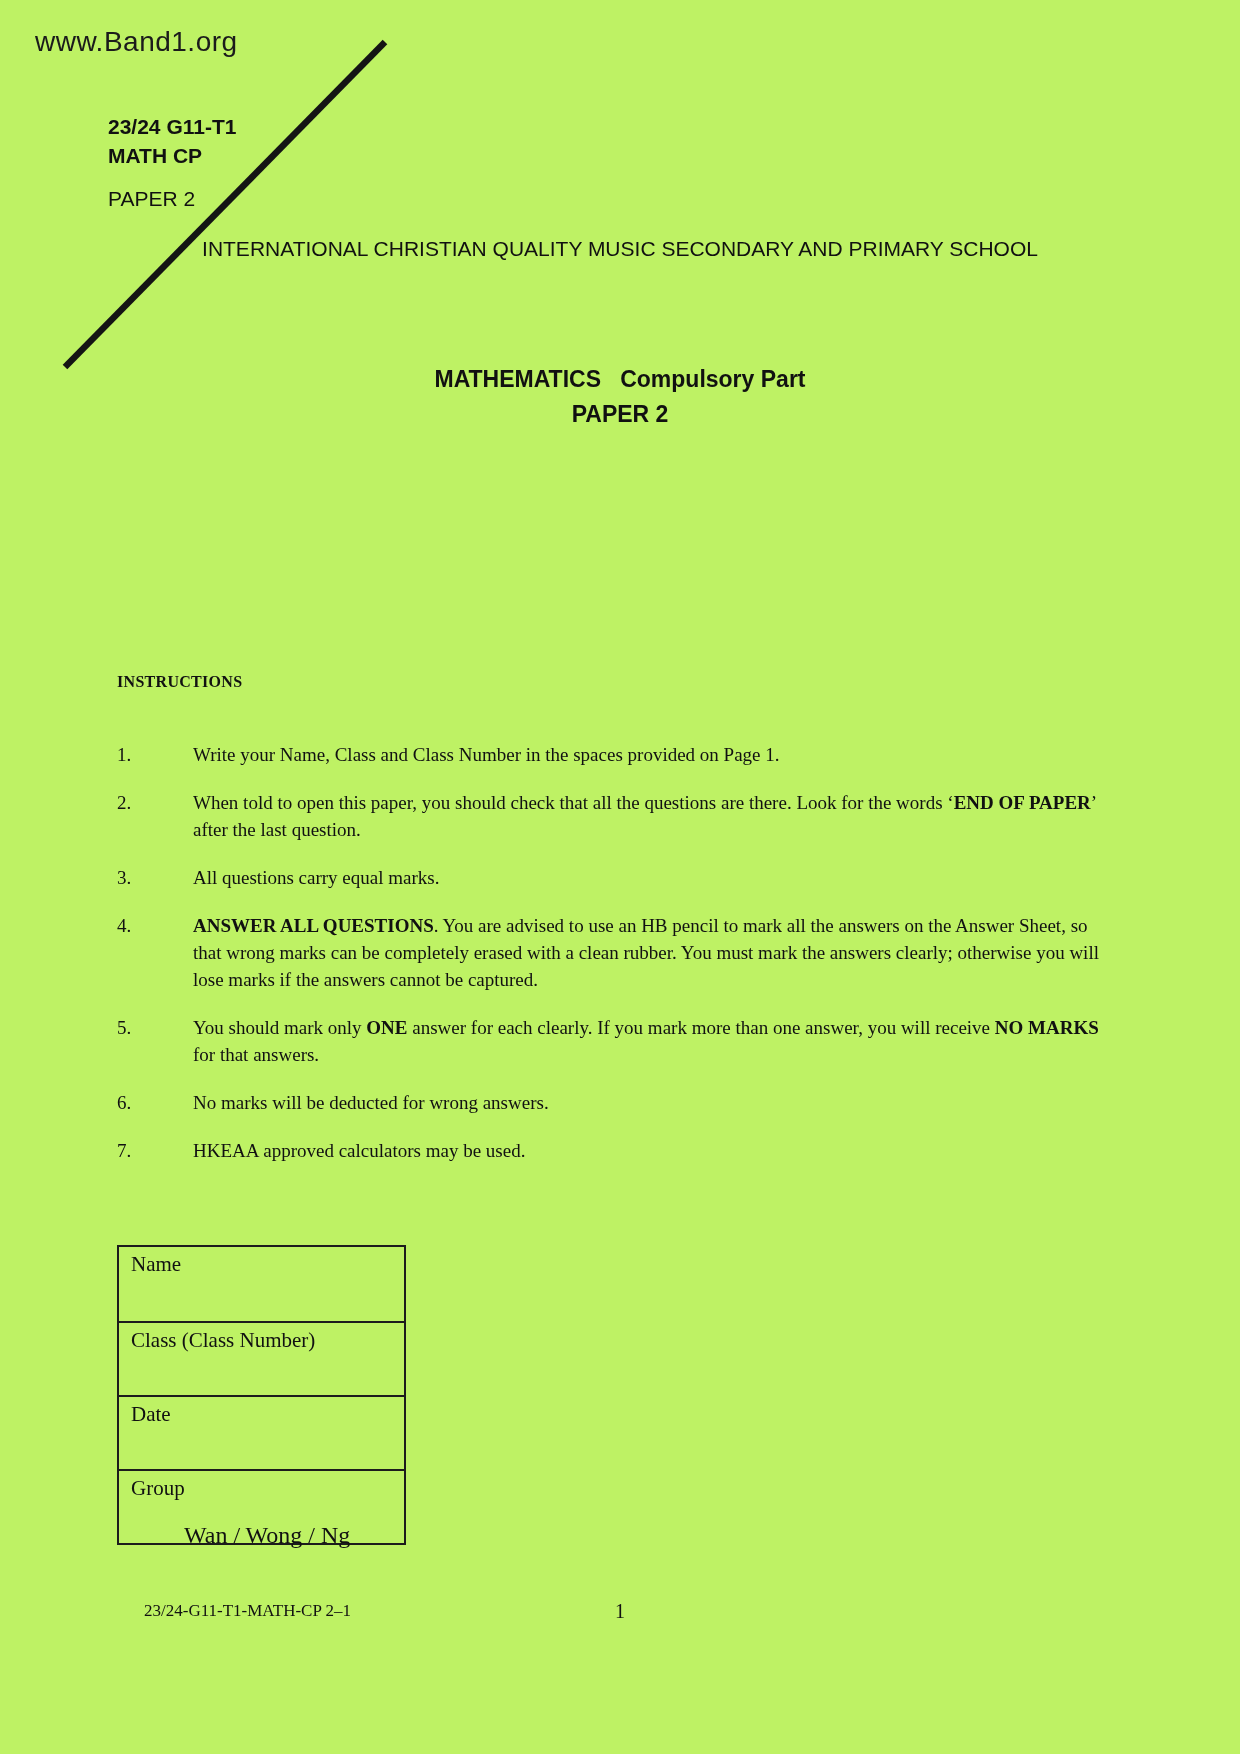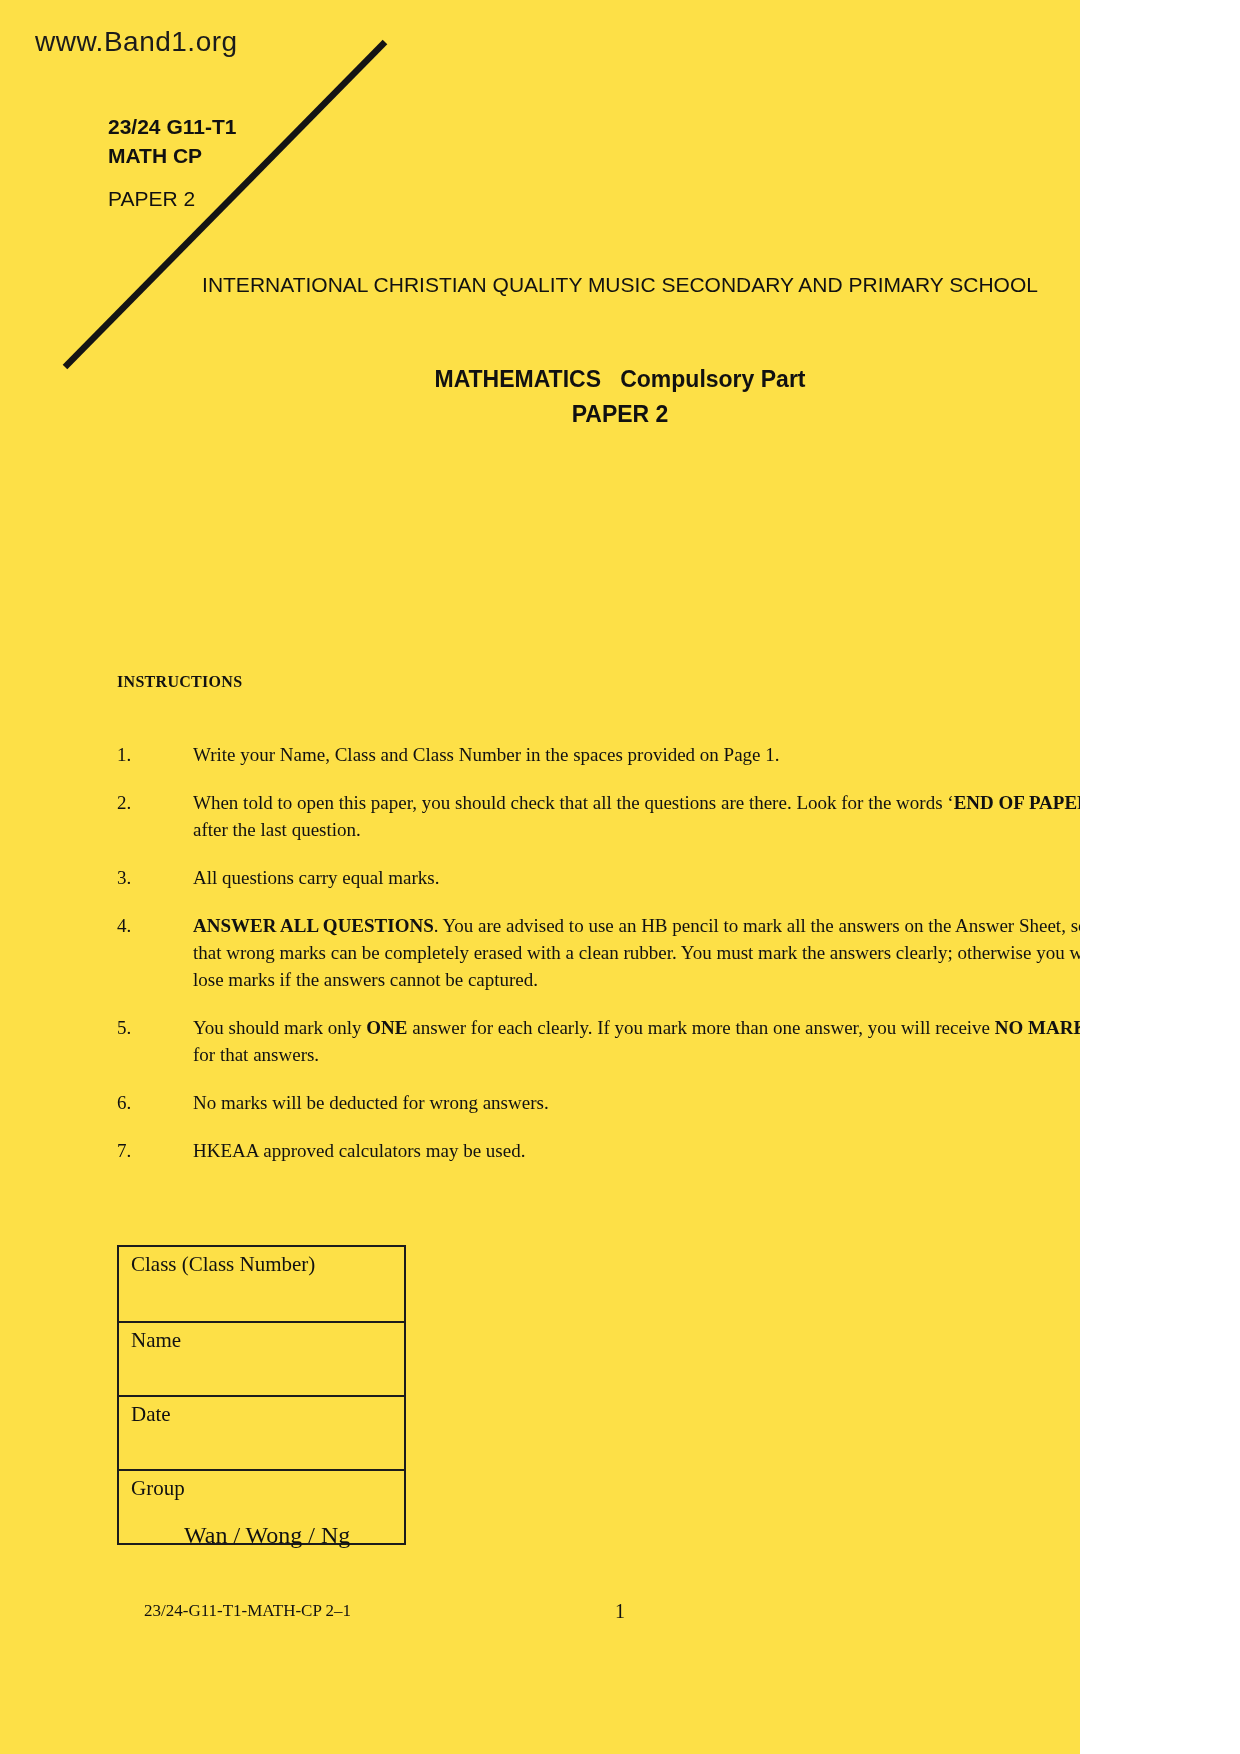--- a/index.html
+++ b/index.html
@@ -1,20 +1,20 @@
 <!DOCTYPE html>
 <html><head>
 <meta charset="utf-8">
 <style>
   html, body { margin: 0; padding: 0; background: #ffffff; }
   .page {
     position: relative;
-    width: 1080px;
+    width: 1240px;
     height: 1754px;
-    background: #fde047;
+    background: #bef264;
     overflow: hidden;
     color: #151515;
   }
   .sans  { font-family: "Liberation Sans", sans-serif; }
 
   .watermark {
     position: absolute; left: 35px; top: 26px;
     font-family: "Liberation Sans", sans-serif;
     font-size: 28px; color: #1b1b1b; letter-spacing: 0.5px;
   }
@@ -26,21 +26,21 @@
     font-family: "Liberation Sans", sans-serif;
     font-size: 21px; line-height: 29px; color: #111;
   }
   .code-block .bold-line { font-weight: bold; }
   .code-block .paper-line { margin-top: 14px; font-weight: normal; }
 
   .center-line {
     position: absolute; left: 0; width: 1240px;
     text-align: center; color: #111;
   }
-  .school-line { top: 237px; font-size: 21px; margin-top: 36px; }
+  .school-line { top: 237px; font-size: 21px; }
   .exam-line   { top: 284px; font-size: 21px; }
   .subject-line { top: 366px; font-size: 23px; font-weight: bold; white-space: pre; }
   .paper2-line  { top: 401px; font-size: 23px; font-weight: bold; }
   .duration-line { top: 513px; font-size: 21px; white-space: pre; }
   .red { color: #e02020; }
 
   .ins-heading {
     position: absolute; left: 117px; top: 673px;
     font-family: Liberation Serif, serif;
     font-size: 16px; font-weight: bold; letter-spacing: 0.3px; color: #111;
@@ -138,24 +138,24 @@
 
     <div class="ins-item">
       <span class="ins-num">7.</span>
       <p class="ins-text"><span>HKEAA approved calculators may be used.</span></p>
     </div>
 
   </div>
 
   <div class="tbl">
     <div class="tbl-row">
-      <span class="tbl-label">Class (Class Number)</span>
+      <span class="tbl-label">Name</span>
     </div>
     <div class="tbl-row">
-      <span class="tbl-label">Name</span>
+      <span class="tbl-label">Class (Class Number)</span>
     </div>
     <div class="tbl-row">
       <span class="tbl-label">Date</span>
     </div>
     <div class="tbl-row">
       <span class="tbl-label">Group</span>
       <div class="tbl-sub">Wan / Wong / Ng</div>
     </div>
   </div>
 

